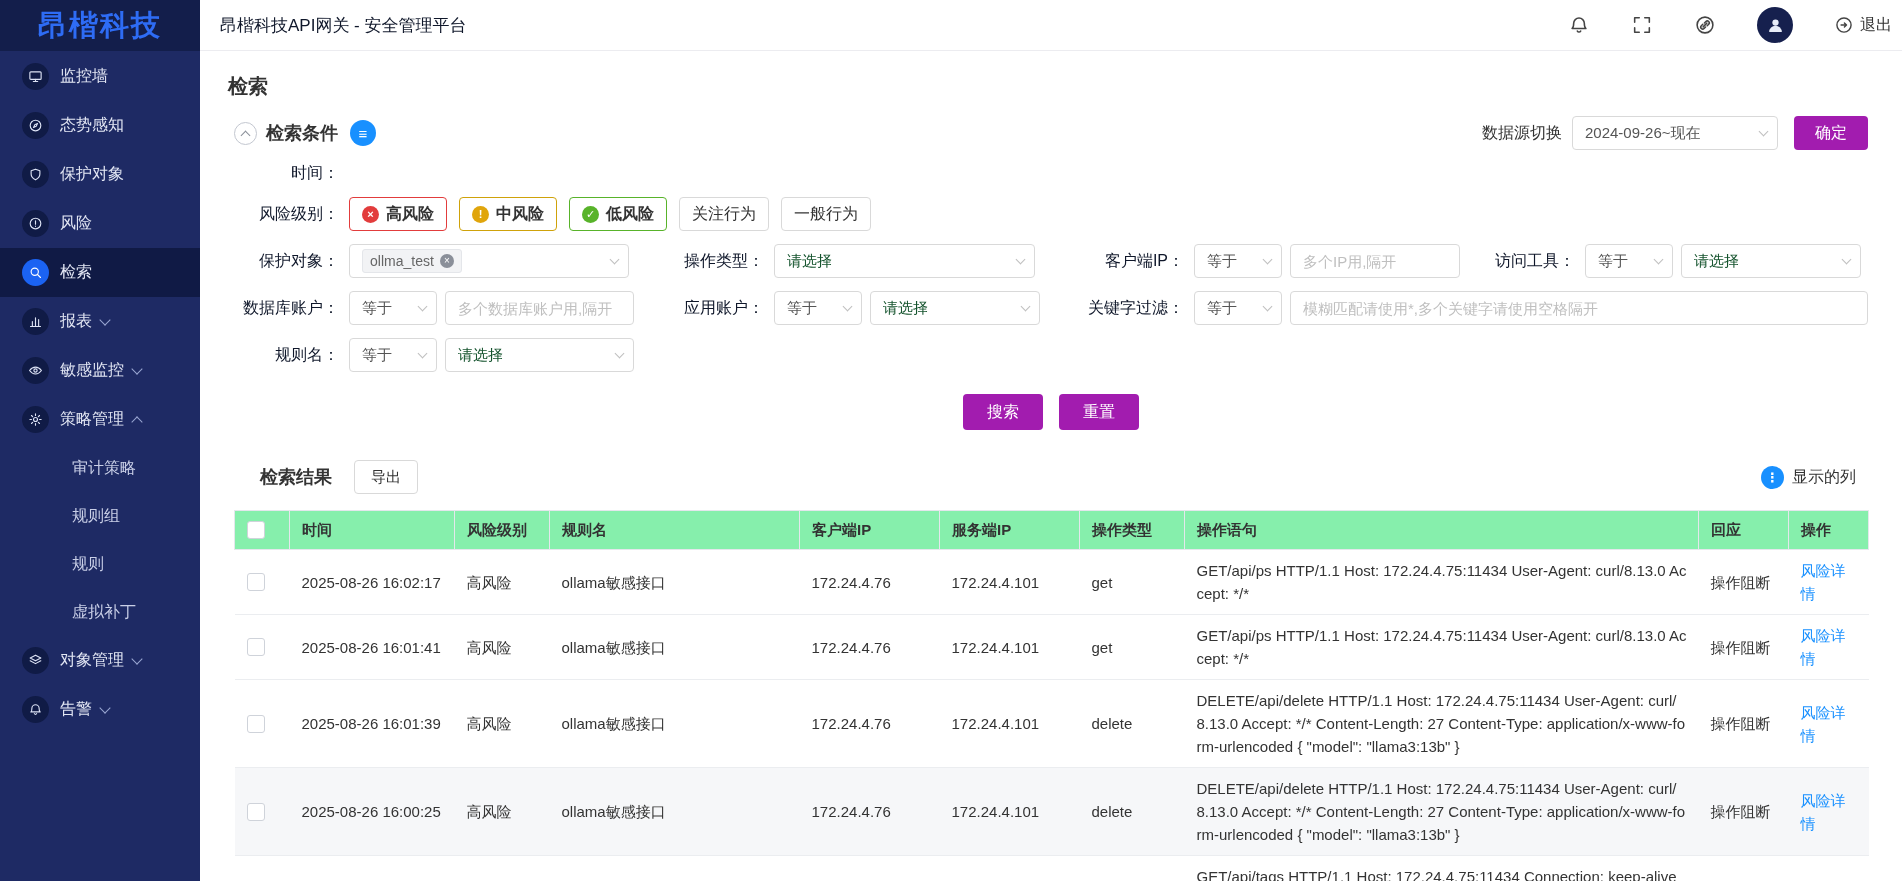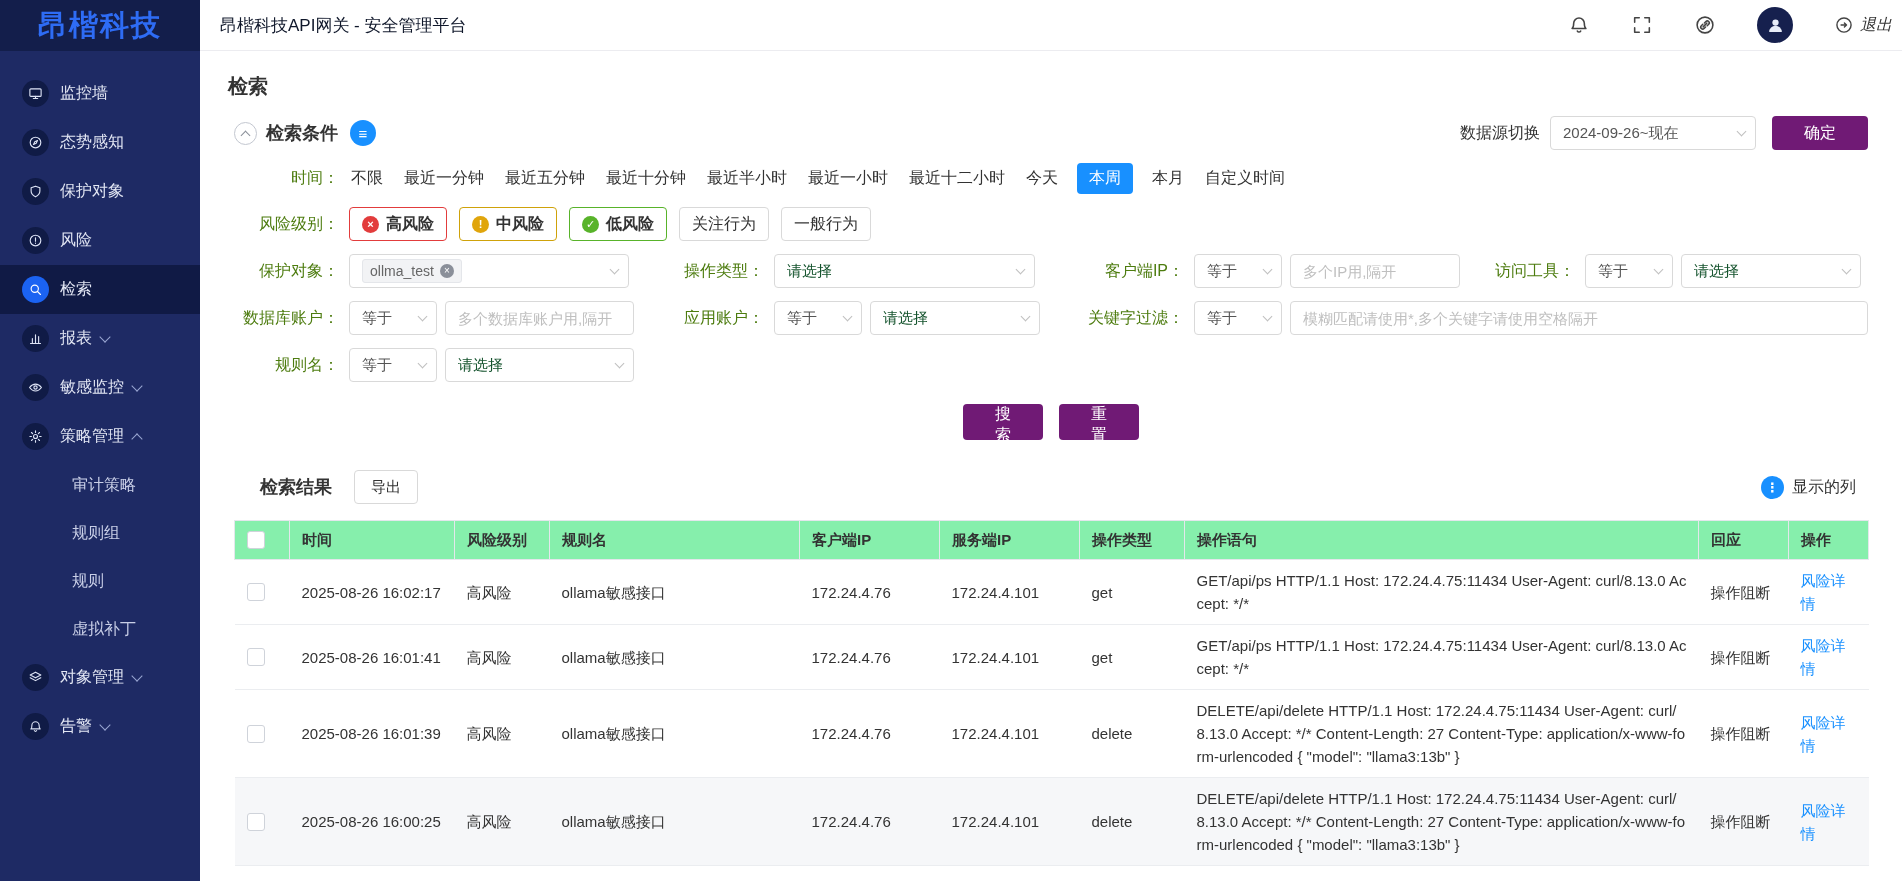--- a/index.html
+++ b/index.html
@@ -3,37 +3,37 @@
 <meta charset="utf-8">
 <style>
   * { box-sizing: border-box; margin: 0; padding: 0; }
   html,body { width:1902px; height:881px; overflow:hidden; }
   body { font-family:"Liberation Sans","DejaVu Sans",sans-serif; color:#333; background:#fff; font-size:16px; }
   .app { display:flex; width:100%; height:100%; }
 
   
   .sidebar { width:200px; background:#1e2a64; flex-shrink:0; display:flex; flex-direction:column; }
   .logo { height:51px; background:#131e4b; color:#2e6cf5; font-size:29px; font-weight:bold; display:flex; align-items:center; justify-content:center; letter-spacing:2px; flex-shrink:0; }
-  .menu { flex:1; overflow:hidden; padding-top:18px; }
+  .menu { flex:1; overflow:hidden; padding-top:1px; }
   .mi { height:49px; display:flex; align-items:center; padding:0 10px 0 22px; color:#e3e7f4; font-size:16px; cursor:pointer; }
   .mi .ico { width:27px; height:27px; border-radius:50%; background:rgba(6,14,45,.55); display:flex; align-items:center; justify-content:center; margin-right:11px; flex-shrink:0; color:#dde3f5; }
   .mi .ico svg { width:15px; height:15px; stroke:currentColor; fill:none; stroke-width:1.8; stroke-linecap:round; stroke-linejoin:round; }
   .mi.active { background:#101a45; }
   .mi.active .ico { background:#1b63f2; color:#fff; }
   .sub { height:48px; display:flex; align-items:center; padding-left:72px; color:#c9cfe7; font-size:16px; cursor:pointer; }
   .chev { display:inline-block; width:8px; height:8px; border-right:1.6px solid currentColor; border-bottom:1.6px solid currentColor; flex-shrink:0; }
   .chev.down { transform:rotate(45deg); margin-top:-4px; }
   .chev.up { transform:rotate(-135deg); margin-top:5px; }
   .mi .chev { margin-left:9px; color:#9aa6d2; }
 
   
   .main { flex:1; display:flex; flex-direction:column; min-width:0; }
   .topbar { height:51px; background:#fff; display:flex; align-items:center; padding:0 10px 0 20px; border-bottom:1px solid #ececf0; flex-shrink:0; }
   .topbar-title { font-size:17px; color:#0f172a; }
-  .topbar-right { margin-left:auto; display:flex; align-items:center; gap:41px;font-style:italic; }
+  .topbar-right { margin-left:auto; display:flex; align-items:center; gap:41px; }
   .tico { width:22px; height:22px; display:flex; cursor:pointer; }
   .tico svg { width:100%; height:100%; stroke:#444; fill:none; stroke-width:1.7; stroke-linecap:round; stroke-linejoin:round; }
   .avatar { width:36px; height:36px; border-radius:50%; background:#16204e; display:flex; align-items:center; justify-content:center; cursor:pointer; }
   .avatar svg { width:21px; height:21px; }
   .logout { display:flex; align-items:center; gap:6px; font-size:16px; color:#333; cursor:pointer; white-space:nowrap; }
   .logout svg { width:20px; height:20px; stroke:#444; fill:none; stroke-width:1.7; stroke-linecap:round; stroke-linejoin:round; }
 
   .content { flex:1; overflow:hidden; }
   .page-title { font-size:20px; font-weight:bold; padding:22px 34px 4px 28px; color:#333; }
 
@@ -44,24 +44,24 @@
   .filters-title { font-size:18px; font-weight:bold; }
   .hamb { width:26px; height:26px; border-radius:50%; background:#1890ff; color:#fff; font-size:15px; display:flex; align-items:center; justify-content:center; margin-left:12px; cursor:pointer; }
   .ds-area { margin-left:auto; display:flex; align-items:center; }
   .ds-label { font-size:16px; margin-right:10px; color:#333; }
   .select { height:34px; border:1px solid #d9d9d9; border-radius:4px; background:#fff; display:flex; align-items:center; padding:0 10px 0 12px; font-size:15px; color:#555; cursor:pointer; }
   .select .chev { margin-left:auto; color:#bfbfbf; width:7px; height:7px; border-width:1.5px; }
   .select .v { margin-right:10px; white-space:nowrap; overflow:hidden; }
   .select.ph .v { color:#14532d; }
   .ds-select { width:206px; margin-right:16px; }
   .btn { border:none; border-radius:4px; cursor:pointer; font-size:16px; font-family:inherit; }
-  .btn.primary { background:#701a75; color:#fff; height:34px; padding:0 32px; }
+  .btn.primary { background:#a21caf; color:#fff; height:34px; padding:0 21px; }
 
   .frow { display:flex; align-items:center; padding-left:34px; margin-top:13px; }
-  .flabel { width:115px; text-align:right; padding-right:10px; font-size:16px; color:#4d7c0f; flex-shrink:0; }
+  .flabel { width:115px; text-align:right; padding-right:10px; font-size:16px; color:#0f172a; flex-shrink:0; }
   .time-opts { display:flex; align-items:center; gap:17px; font-size:16px; color:#333; }
   .topt { cursor:pointer; padding:5px 2px; white-space:nowrap; }
   .topt.sel { background:#1890ff; color:#fff; border-radius:4px; padding:5px 12px; }
   .risk-opts { display:flex; gap:12px; }
   .risk-btn { height:34px; display:flex; align-items:center; gap:7px; padding:0 12px; background:#fff; border:1px solid #d9d9d9; border-radius:4px; font-size:16px; font-weight:bold; color:#333; cursor:pointer; font-family:inherit; }
   .risk-btn.plain { font-weight:normal; }
   .risk-btn.high { border-color:#e23c3c; }
   .risk-btn.mid  { border-color:#cfa20a; }
   .risk-btn.low  { border-color:#58b32a; }
   .risk-ico { width:17px; height:17px; border-radius:50%; color:#fff; font-size:11px; display:flex; align-items:center; justify-content:center; }
@@ -279,33 +279,20 @@
             <div class="select ds-select">
               <span class="v">2024-09-26~现在</span>
               <span class="chev down"></span>
             </div>
             <button class="btn primary">确定</button>
           </div>
         </div>
 
         <div class="frow">
           <div class="flabel">时间：</div>
-          <div class="time-opts">
-            <span class="topt">不限</span>
-            <span class="topt">最近一分钟</span>
-            <span class="topt">最近五分钟</span>
-            <span class="topt">最近十分钟</span>
-            <span class="topt">最近半小时</span>
-            <span class="topt">最近一小时</span>
-            <span class="topt">最近十二小时</span>
-            <span class="topt">今天</span>
-            <span class="topt sel">本周</span>
-            <span class="topt">本月</span>
-            <span class="topt">自定义时间</span>
-          </div>
         </div>
 
         <div class="frow">
           <div class="flabel">风险级别：</div>
           <div class="risk-opts">
             <button class="risk-btn high">
               <span class="risk-ico">×</span>
               <span>高风险</span>
             </button>
             <button class="risk-btn mid">

